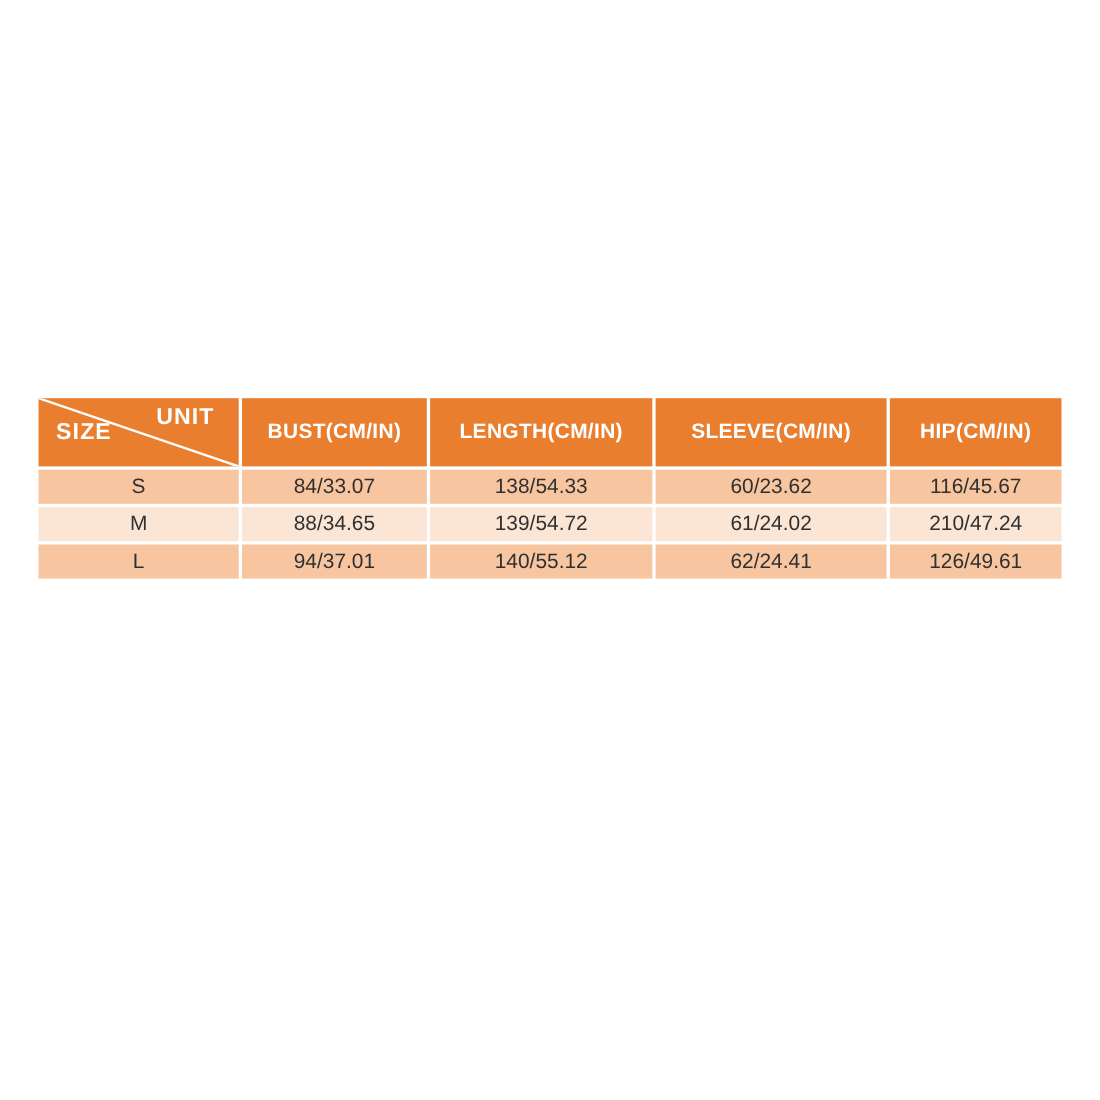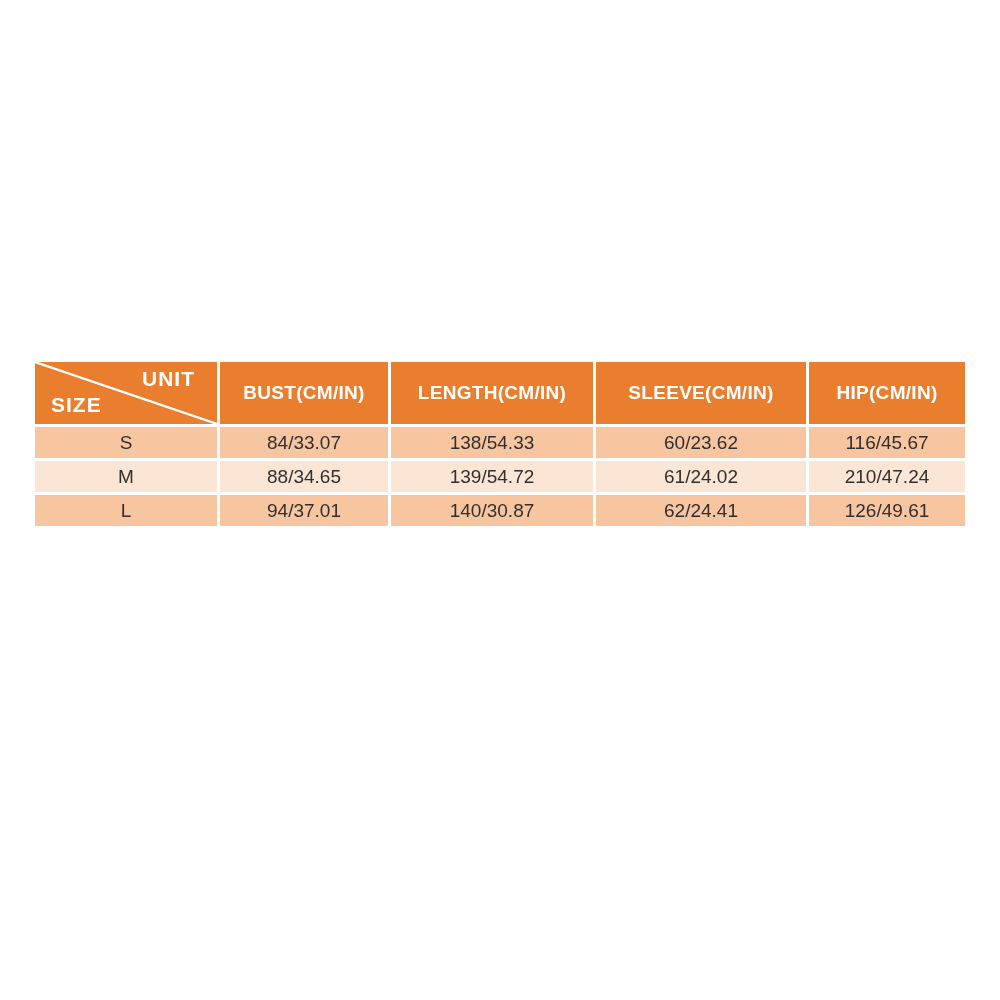--- a/index.html
+++ b/index.html
@@ -47,21 +47,21 @@
   }
   .corner .unit-label {
     position: absolute;
     top: 5px;
     right: 22px;
     font-size: 21px;
     letter-spacing: 1px;
   }
   .corner .size-label {
     position: absolute;
-    bottom: 7px;
+    bottom: 19px;
     left: 16px;
     font-size: 21px;
     letter-spacing: 1px;
   }
   tbody td {
     font-size: 19px;
     color: var(--body-text, #303030);
     height: 31px;
   }
   tbody tr.odd td  { background: var(--row-odd-bg, #F7C5A0); }
@@ -105,19 +105,19 @@
         <tr class="even">
           <td>M</td>
           <td>88/34.65</td>
           <td>139/54.72</td>
           <td>61/24.02</td>
           <td>210/47.24</td>
         </tr>
         <tr class="odd">
           <td>L</td>
           <td>94/37.01</td>
-          <td>140/30.87</td>
+          <td>140/55.12</td>
           <td>62/24.41</td>
           <td>126/49.61</td>
         </tr>
       </tbody>
   </table>
 </div>
 
 </body></html>

